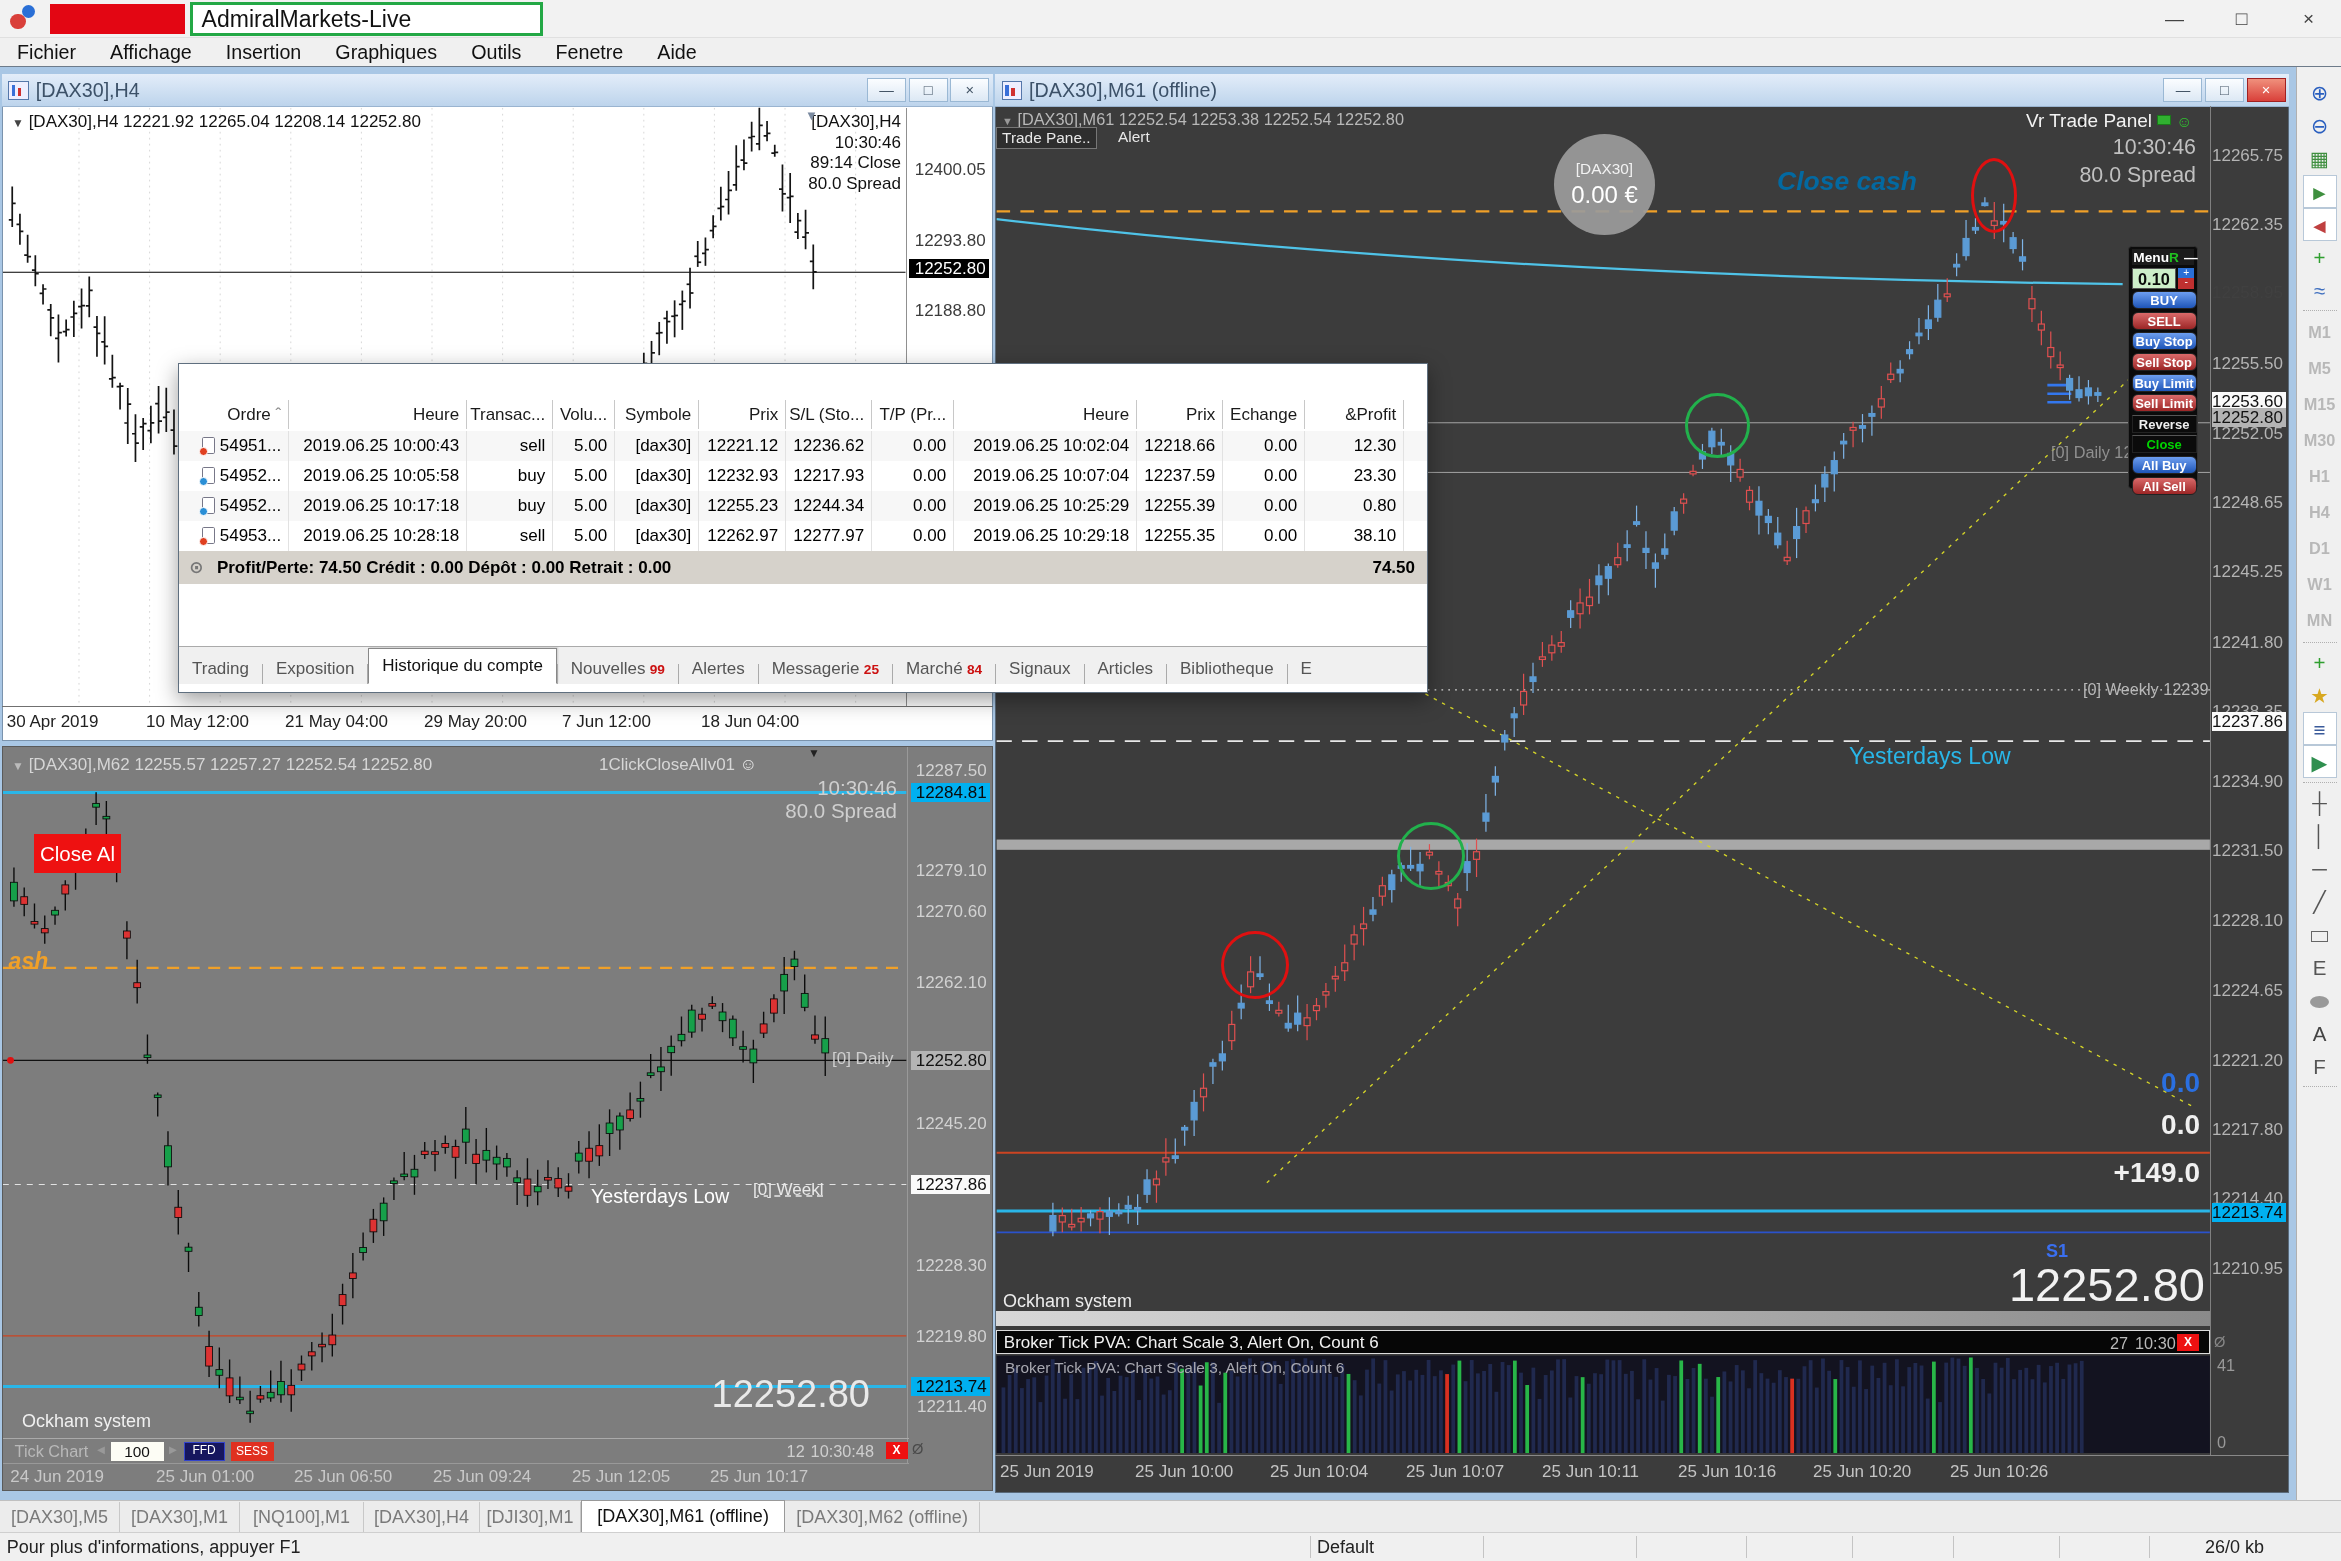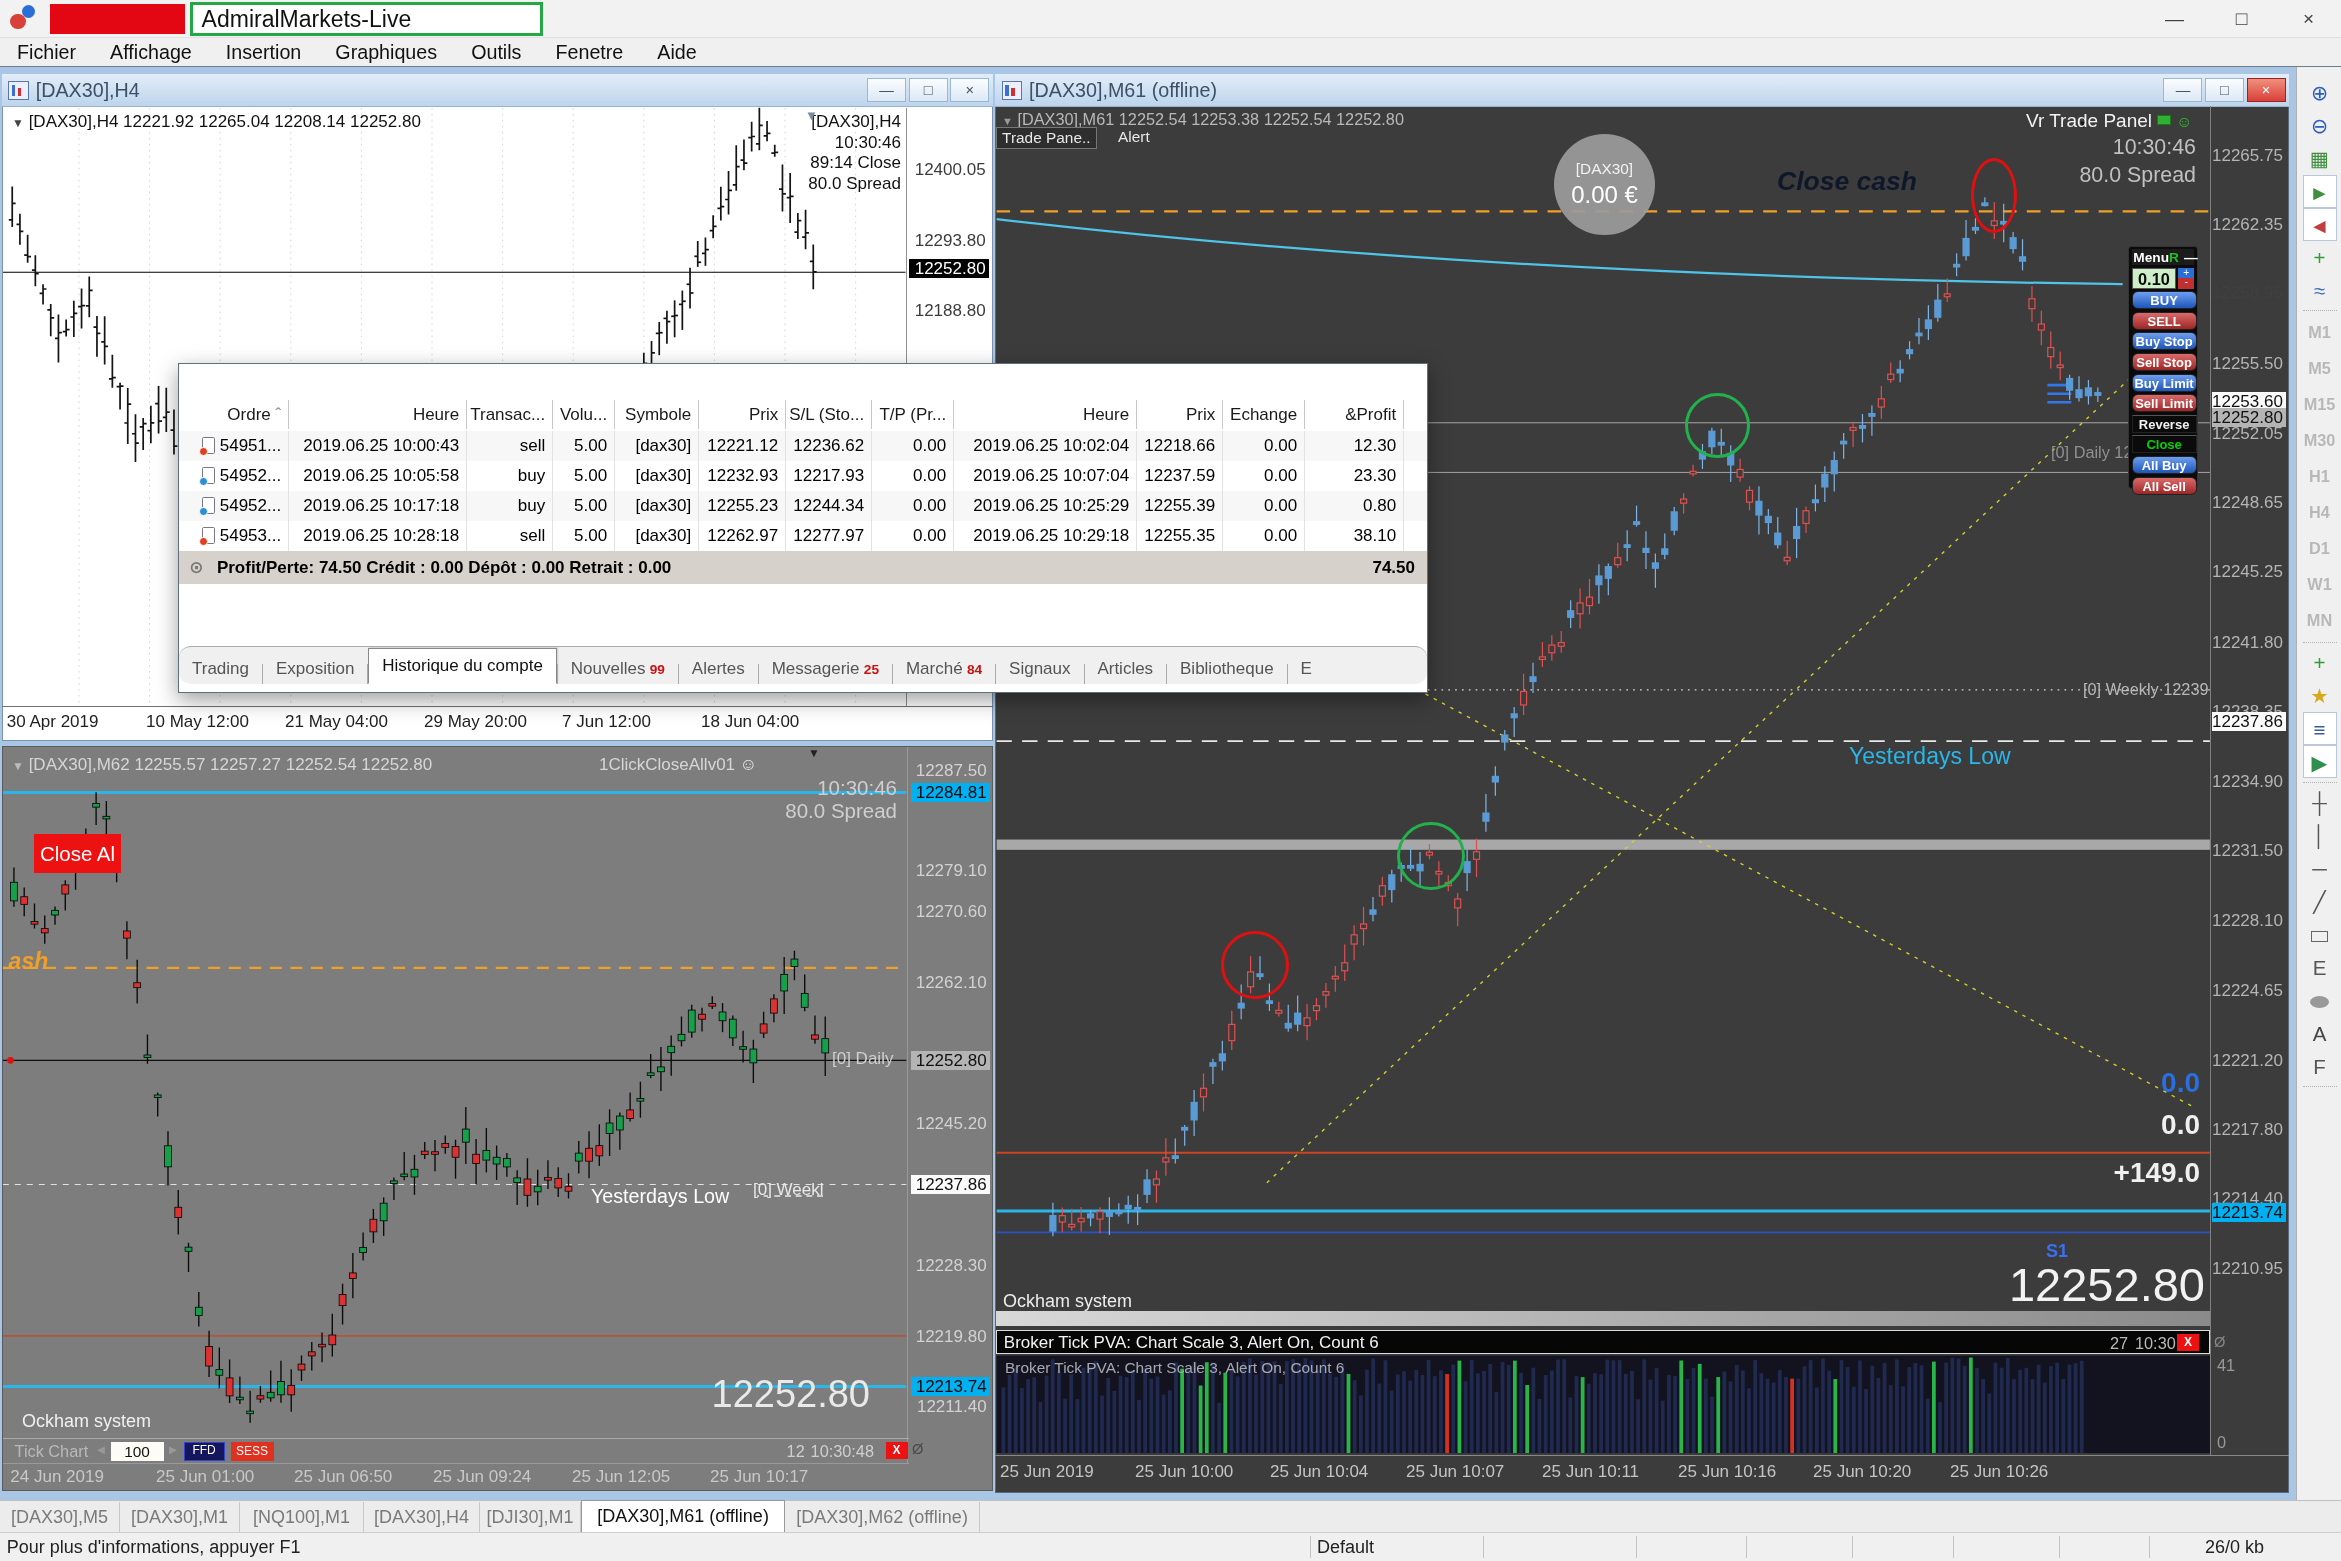--- a/index.html
+++ b/index.html
@@ -206,21 +206,21 @@
   <span style="display:inline-block;width:13.7px;height:10.3px;background:#30b030;border:0.9px solid #1a7a1a;vertical-align:1.7px;"></span>
   <span style="color:#30c030;font-size:15.4px;">☺</span>
 </div>
 <div class="abs ov r" style="left:1994px;top:135px;width:202px;font-size:21.4px;color:#c0c0c0;">10:30:46</div>
 <div class="abs ov r" style="left:1994px;top:163px;width:202px;font-size:21.4px;color:#c0c0c0;">80.0 Spread</div>
 
 <div class="abs ov" style="left:1554px;top:134px;width:101px;height:101px;border-radius:50%;background:rgba(155,155,155,.93);display:flex;flex-direction:column;align-items:center;justify-content:center;">
   <div style="font-size:15.4px;color:#f2f2f2;">[DAX30]</div>
   <div style="font-size:24px;color:#fff;margin-top:3.4px;">0.00 €</div>
 </div>
-<div class="abs ov comic" style="left:1777px;top:166px;font-size:26.5px;color:#0f172a;">Close cash</div>
+<div class="abs ov comic" style="left:1777px;top:166px;font-size:26.5px;color:#0369a1;">Close cash</div>
 <div class="abs ov" style="left:1971px;top:158px;width:46px;height:75px;border:3.4px solid #e01010;border-radius:50%;"></div>
 <div class="abs ov" style="left:1685px;top:393px;width:65px;height:65px;border:3.4px solid #22b14c;border-radius:50%;"></div>
 <div class="abs ov" style="left:1397px;top:822px;width:68px;height:68px;border:3.4px solid #22b14c;border-radius:50%;"></div>
 <div class="abs ov" style="left:1221px;top:931px;width:68px;height:68px;border:3.4px solid #e01010;border-radius:50%;"></div>
 <div class="abs ov" style="left:2083px;top:680px;font-size:16.3px;color:#b8b8b8;">[0] Weekly 12239</div>
 <div class="abs ov" style="left:1849px;top:743px;font-size:23px;color:#29b6e8;">Yesterdays Low</div>
 <div class="abs" style="left:2051px;top:443px;font-size:16.3px;color:#909090;z-index:5;">[0] Daily 12251.</div>
 <div class="abs ov" style="left:2046px;top:1241px;font-size:18px;color:#3a6ff0;font-weight:bold;">S1</div>
 <div class="abs ov r" style="left:2046px;top:1067px;width:154px;font-size:28px;font-weight:bold;color:#2a6fe0;">0.0</div>
 <div class="abs ov r" style="left:2046px;top:1109px;width:154px;font-size:28px;font-weight:bold;color:#f0f0f0;">0.0</div>
@@ -376,21 +376,21 @@
         <div>12255.35</div>
         <div>0.00</div>
         <div>38.10</div>
       </div>
     </div>
   <div id="term-summary" class="abs" style="left:0;top:187px;width:1248px;height:33px;">
     <span style="margin-left:10.3px;color:#777;">⊙</span>
     <span style="margin-left:8.6px;">Profit/Perte: 74.50  Crédit : 0.00  Dépôt : 0.00  Retrait : 0.00</span>
     <span class="abs" style="right:12px;">74.50</span>
   </div>
-  <div id="term-tabs" class="abs" style="left:0;top:282px;width:1248px;height:38px;background:#f0f0f0;border-top:0.9px solid #aaa;display:flex;align-items:flex-end;overflow:hidden;border-radius:12px;">
+  <div id="term-tabs" class="abs" style="left:0;top:282px;width:1248px;height:38px;background:#f0f0f0;border-top:0.9px solid #aaa;display:flex;align-items:flex-end;overflow:hidden;">
       <div class="term-tab">Trading</div>
       <div class="tsep"></div>
       <div class="term-tab">Exposition</div>
       <div class="tsep"></div>
       <div class="term-tab active">Historique du compte</div>
       <div class="tsep"></div>
       <div class="term-tab">Nouvelles<span class="tab-badge">99</span></div>
       <div class="tsep"></div>
       <div class="term-tab">Alertes</div>
       <div class="tsep"></div>

